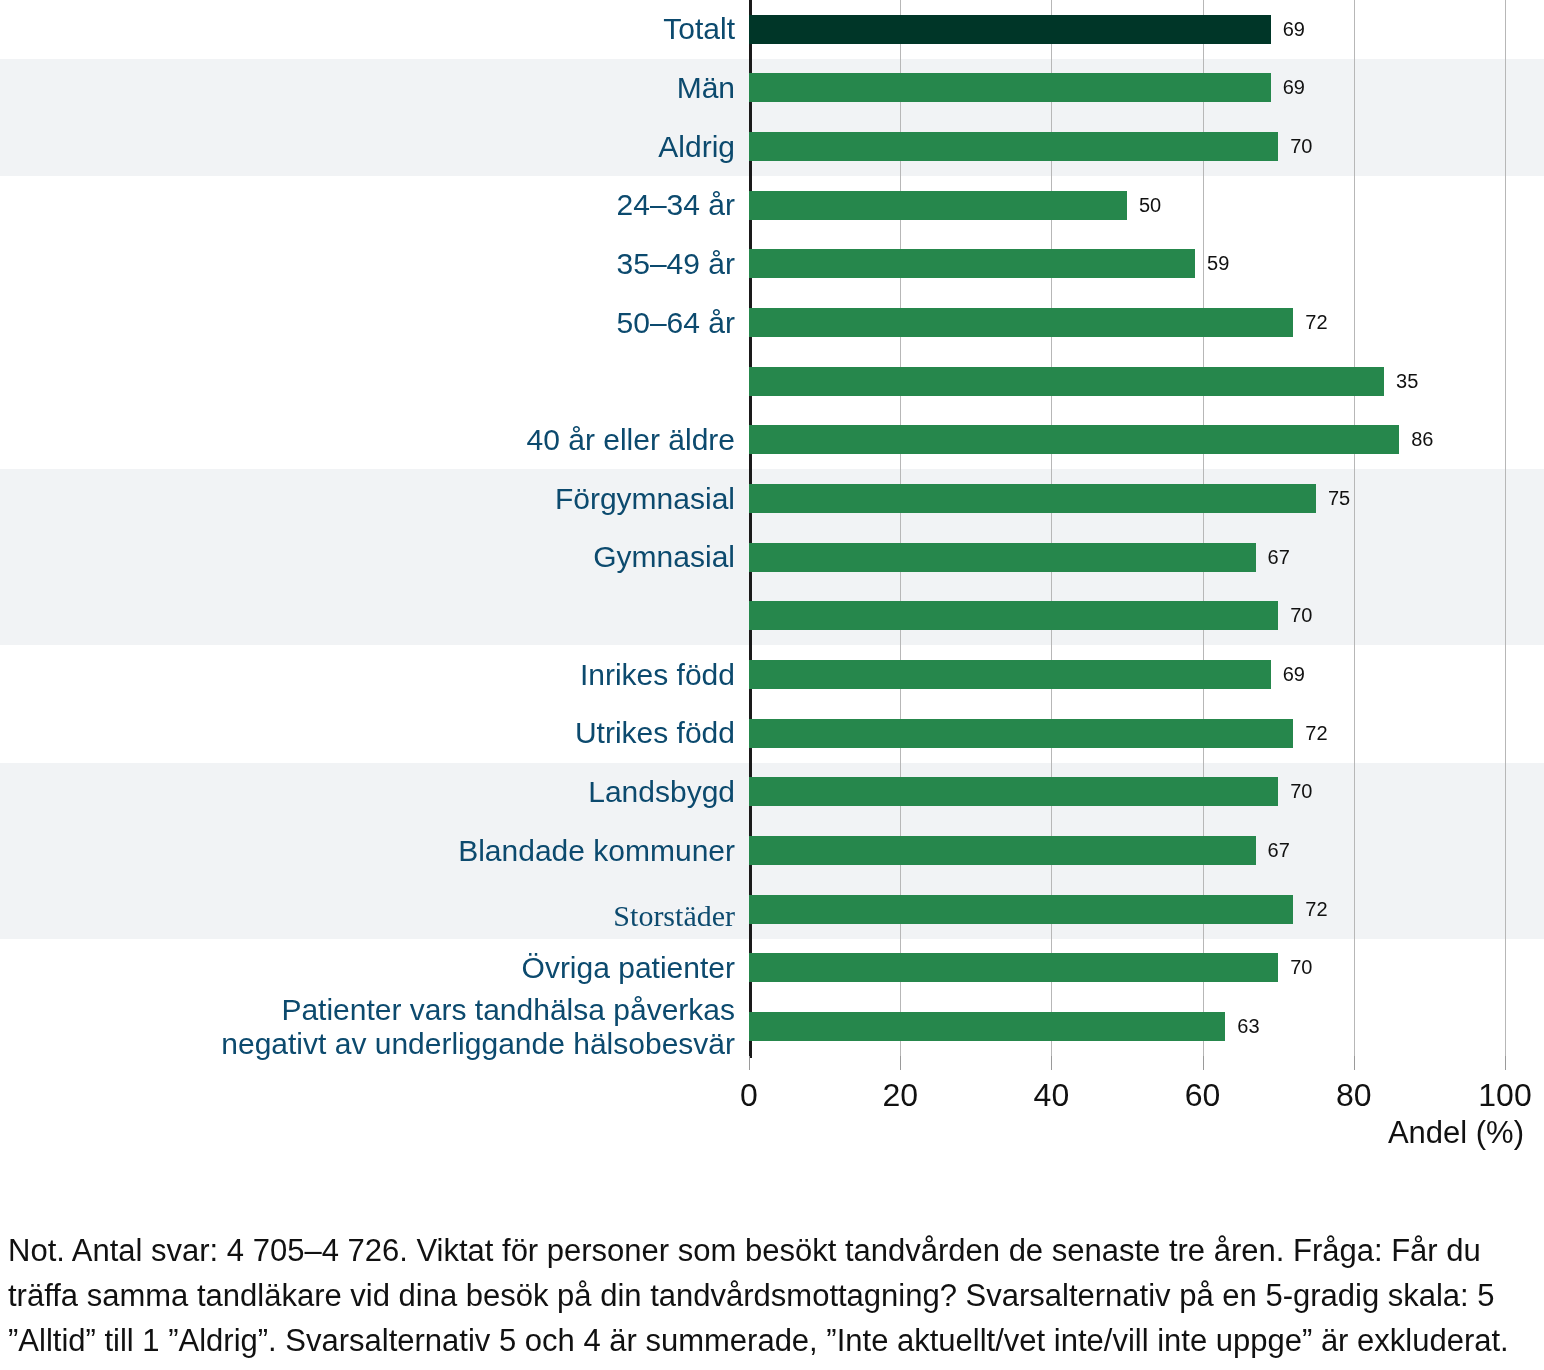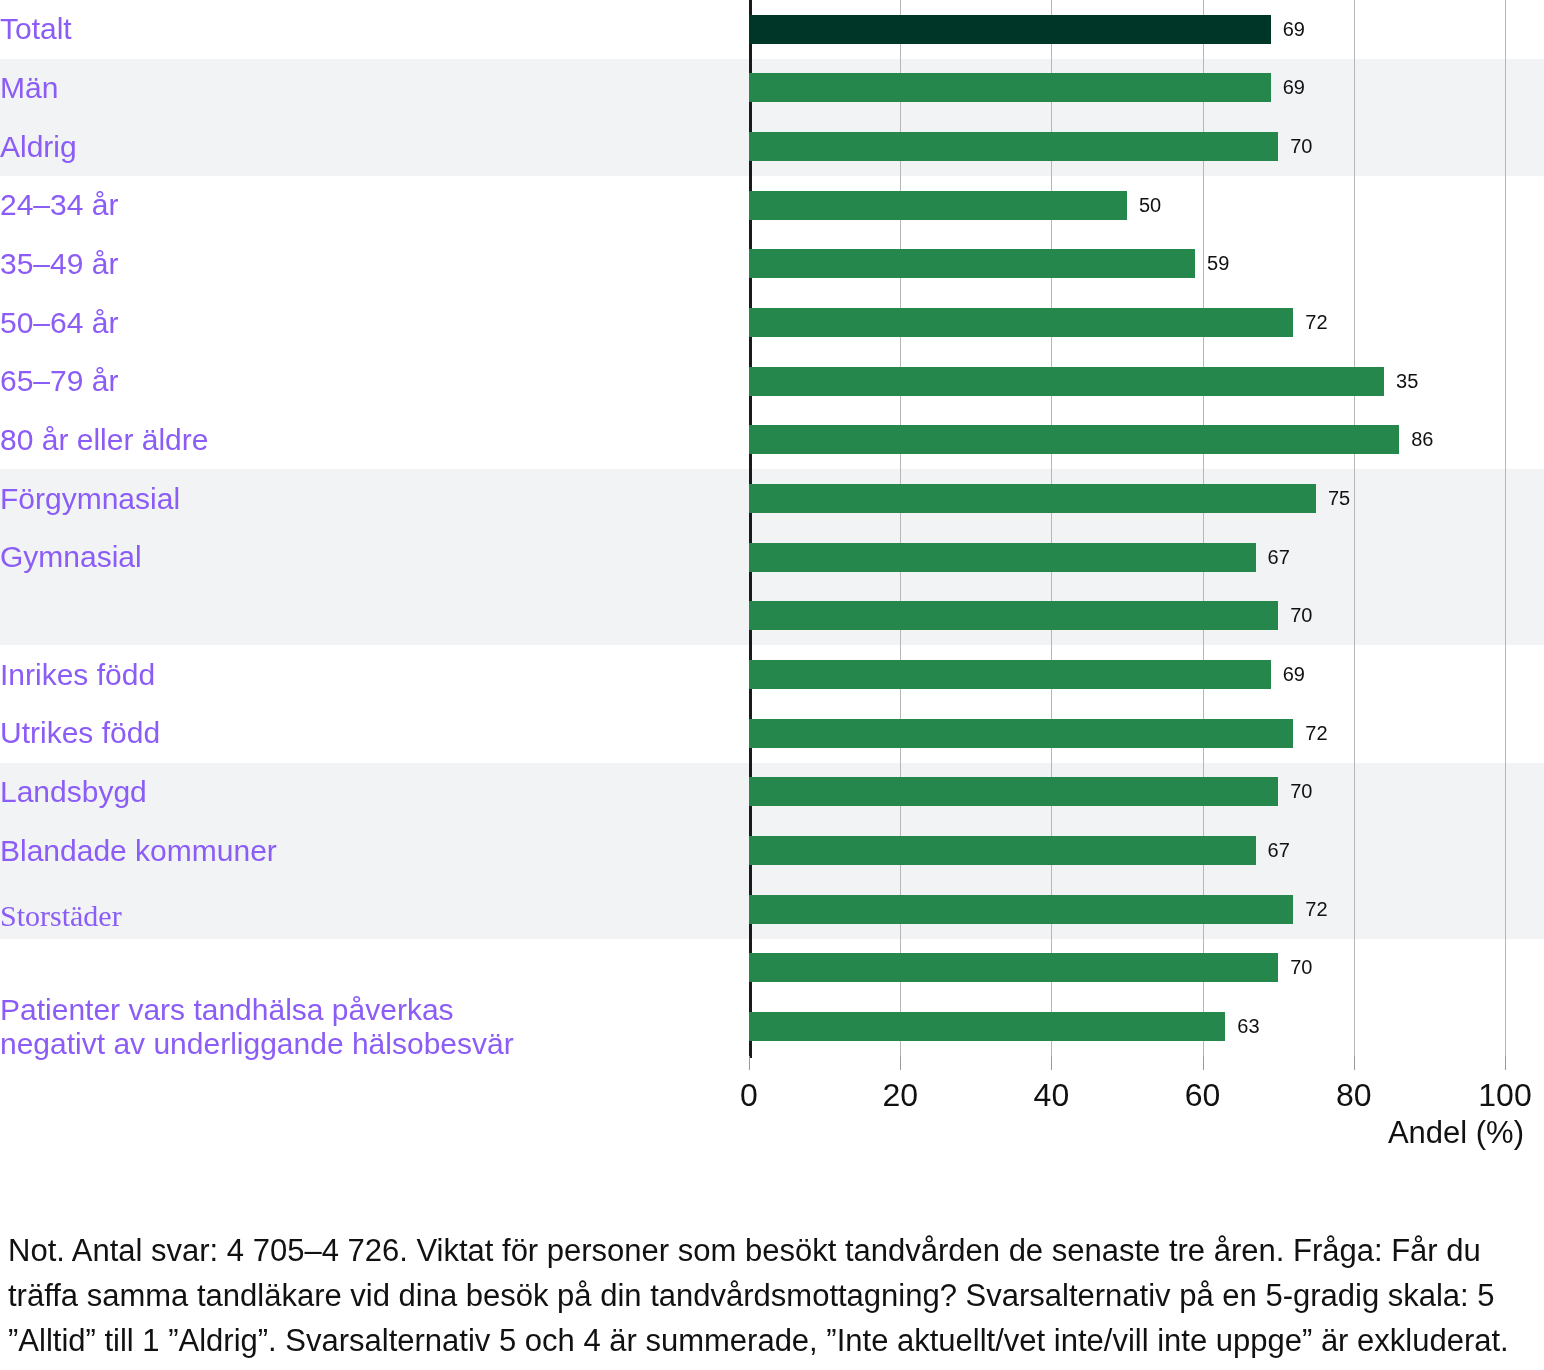--- a/index.html
+++ b/index.html
@@ -62,24 +62,24 @@
   .row {
     position: absolute;
     left: 0;
     width: 1544px;
     height: 58.6px;
   }
   .cat-label {
     position: absolute;
     left: 0;
     width: 735px;
-    text-align: left;
+    text-align: right;
     font-size: 30px;
     line-height: 34px;
-    color: #8b5cf6;
+    color: #0c4a6e;
     white-space: pre-line;
   }
   .bar {
     position: absolute;
     height: 29px;
     background: #26874c;
   }
   .bar.highlight {
     background: #003628;
   }
@@ -182,26 +182,25 @@
           <div class="cat-label" style="top: 12.3333px;">35–49 år</div>
           <div class="bar" style="left: 749px; width: 446.04px; top: 14.8333px; background: rgb(38, 135, 76);"></div>
           <div class="bar-value" style="left: 1207.04px; top: 13.8333px;">59</div>
         </div>
         <div class="row" style="top: 293.333px;">
           <div class="cat-label" style="top: 12.3333px;">50–64 år</div>
           <div class="bar" style="left: 749px; width: 544.32px; top: 14.8333px; background: rgb(38, 135, 76);"></div>
           <div class="bar-value" style="left: 1305.32px; top: 13.8333px;">72</div>
         </div>
         <div class="row" style="top: 352px;">
-          <div class="cat-label" style="top: 12.3333px;">65–79 år</div>
           <div class="bar" style="left: 749px; width: 635.04px; top: 14.8333px; background: rgb(38, 135, 76);"></div>
           <div class="bar-value" style="left: 1396.04px; top: 13.8333px;">35</div>
         </div>
         <div class="row" style="top: 410.667px;">
-          <div class="cat-label" style="top: 12.3333px;">80 år eller äldre</div>
+          <div class="cat-label" style="top: 12.3333px;">40 år eller äldre</div>
           <div class="bar" style="left: 749px; width: 650.16px; top: 14.8333px; background: rgb(38, 135, 76);"></div>
           <div class="bar-value" style="left: 1411.16px; top: 13.8333px;">86</div>
         </div>
         <div class="row" style="top: 469.333px;">
           <div class="cat-label" style="top: 12.3333px;">Förgymnasial</div>
           <div class="bar" style="left: 749px; width: 567px; top: 14.8333px; background: rgb(38, 135, 76);"></div>
           <div class="bar-value" style="left: 1328px; top: 13.8333px;">75</div>
         </div>
         <div class="row" style="top: 528px;">
           <div class="cat-label" style="top: 12.3333px;">Gymnasial</div>
@@ -231,20 +230,21 @@
           <div class="cat-label" style="top: 12.3333px;">Blandade kommuner</div>
           <div class="bar" style="left: 749px; width: 506.52px; top: 14.8333px; background: rgb(38, 135, 76);"></div>
           <div class="bar-value" style="left: 1267.52px; top: 13.8333px;">67</div>
         </div>
         <div class="row" style="top: 880px;">
           <div class="cat-label" style="top: 19px; font-family: Liberation Serif, serif;">Storstäder</div>
           <div class="bar" style="left: 749px; width: 544.32px; top: 14.8333px; background: rgb(38, 135, 76);"></div>
           <div class="bar-value" style="left: 1305.32px; top: 13.8333px;">72</div>
         </div>
         <div class="row" style="top: 938.667px;">
+          <div class="cat-label" style="top: 12.3333px;">Övriga patienter</div>
           <div class="bar" style="left: 749px; width: 529.2px; top: 14.8333px; background: rgb(38, 135, 76);"></div>
           <div class="bar-value" style="left: 1290.2px; top: 13.8333px;">70</div>
         </div>
         <div class="row" style="top: 997.333px;">
           <div class="cat-label" style="top: -4.66667px;">Patienter vars tandhälsa påverkas
 negativt av underliggande hälsobesvär</div>
           <div class="bar" style="left: 749px; width: 476.28px; top: 14.8333px; background: rgb(38, 135, 76);"></div>
           <div class="bar-value" style="left: 1237.28px; top: 13.8333px;">63</div>
         </div>
       </div>

